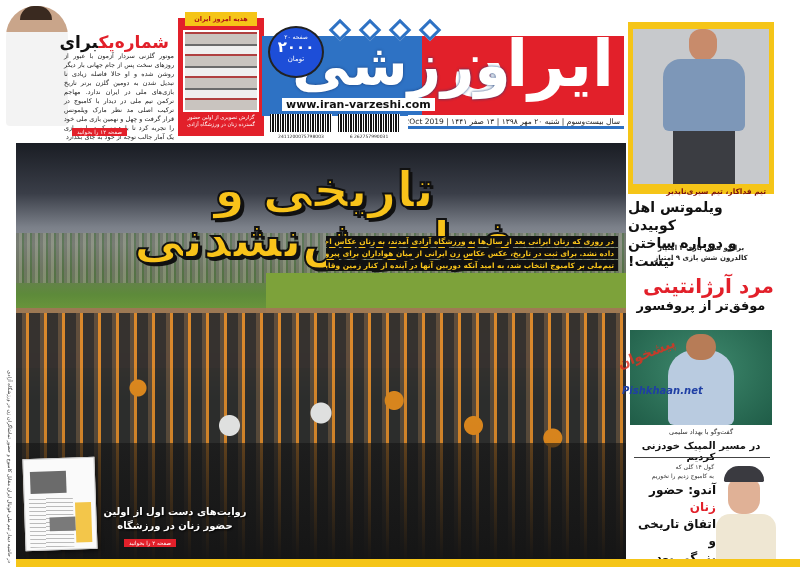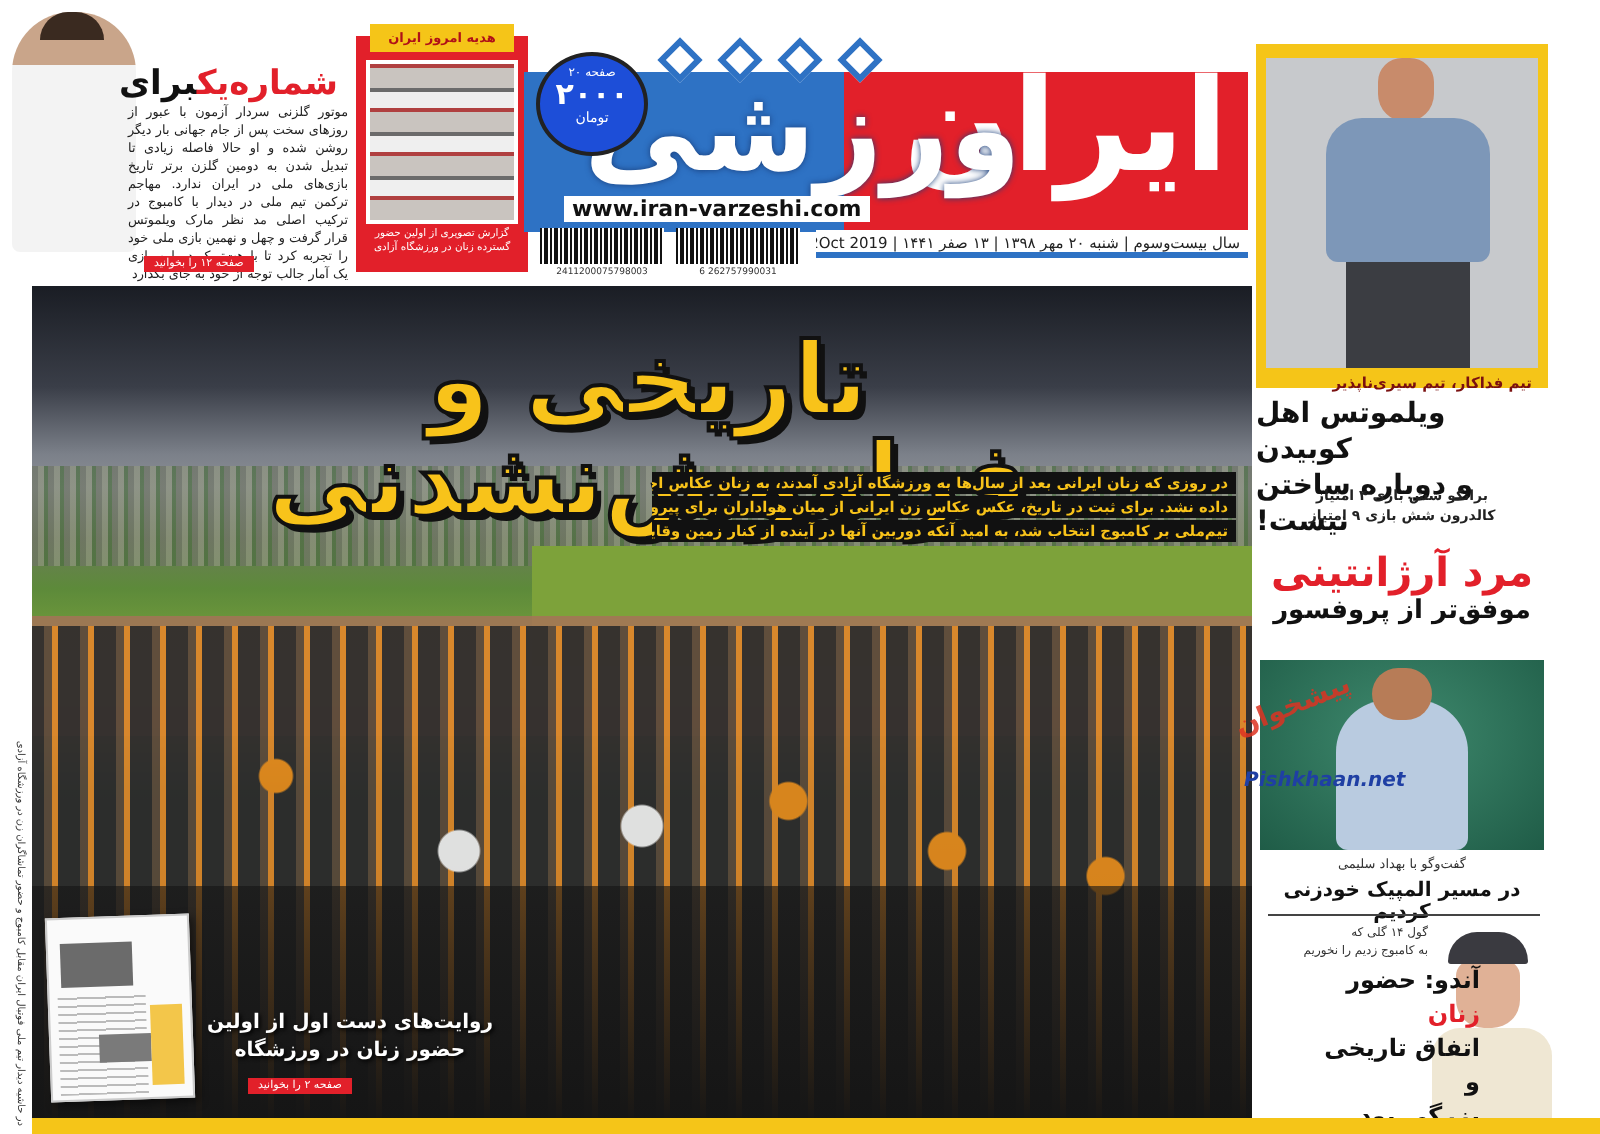--- a/index.html
+++ b/index.html
@@ -79,36 +79,36 @@
 
   
   .coach-card { position: absolute; left: 628px; top: 22px; width: 146px; height: 172px; background: #f5c518; }
   .coach-photo { position: absolute; left: 5px; top: 7px; width: 136px; height: 155px; background: #c7c9cc; overflow: hidden; }
   .coach-photo .head { position: absolute; left: 56px; top: 0; width: 28px; height: 32px; background: #c88b6b; border-radius: 12px 12px 14px 14px; }
   .coach-photo .shirt { position: absolute; left: 30px; top: 30px; width: 82px; height: 72px; background: #7d97b8; border-radius: 18px 18px 6px 6px; }
   .coach-photo .pants { position: absolute; left: 40px; top: 102px; width: 62px; height: 53px; background: #3b3d42; }
   .coach-kicker { position: absolute; right: 8px; top: 165px; font-size: 7.5px; font-weight: bold; color: #7a1010; direction: rtl; }
   .coach-title { position: absolute; right: 6px; top: 176px; font-size: 14px; font-weight: bold; color: #111; direction: rtl; line-height: 18px; text-align: left; }
   .stat-lines { position: absolute; left: 628px; top: 243px; width: 146px; text-align: center; direction: rtl; font-size: 7px; font-weight: bold; color: #222; line-height: 10px; }
-  .argentine-title { position: absolute; left: 628px; top: 275px; width: 146px; text-align: center; direction: rtl; font-size: 20px; font-weight: bold; color: #e2202a; line-height: 22px; }
+  .argentine-title { position: absolute; left: 628px; top: 275px; width: 146px; direction: rtl; font-size: 20px; font-weight: bold; color: #e2202a; line-height: 22px; }
   .argentine-sub { position: absolute; left: 628px; top: 298px; width: 146px; text-align: center; direction: rtl; font-size: 13px; font-weight: bold; color: #111; }
   .saleemi-photo { position: absolute; left: 630px; top: 330px; width: 142px; height: 95px; background: radial-gradient(ellipse at 50% 40%, #3f8a6e, #1f5c47); overflow: hidden; }
   .saleemi-photo .body { position: absolute; left: 38px; top: 20px; width: 66px; height: 75px; background: #b9cbe0; border-radius: 26px 26px 6px 6px; }
   .saleemi-photo .head { position: absolute; left: 56px; top: 4px; width: 30px; height: 26px; background: #b77c57; border-radius: 14px; }
   .watermark { position: absolute; left: 616px; top: 345px; font-size: 14px; font-weight: bold; color: #d32; transform: rotate(-22deg); opacity: 0.85; direction: rtl; }
   .watermark-url { position: absolute; left: 622px; top: 385px; font-size: 10px; font-weight: bold; font-style: italic; color: #1f3fa4; }
   .saleemi-kicker { position: absolute; left: 628px; top: 428px; width: 146px; text-align: center; direction: rtl; font-size: 6.5px; color: #333; }
   .saleemi-title { position: absolute; left: 628px; top: 440px; width: 146px; text-align: center; direction: rtl; font-size: 10px; font-weight: bold; color: #111; }
   .divider { position: absolute; left: 634px; top: 457px; width: 136px; height: 1px; background: #444; }
   .andou-photo { position: absolute; left: 710px; top: 460px; width: 66px; height: 100px; }
   .andou-photo .cap { position: absolute; left: 14px; top: 6px; width: 40px; height: 16px; background: #3a3a40; border-radius: 20px 20px 2px 2px; }
   .andou-photo .face { position: absolute; left: 18px; top: 20px; width: 32px; height: 34px; background: #e0b196; border-radius: 8px 8px 14px 14px; }
   .andou-photo .torso { position: absolute; left: 6px; top: 54px; width: 60px; height: 46px; background: #efe7d3; border-radius: 14px 14px 0 0; }
   .andou-kicker { position: absolute; left: 634px; top: 462px; width: 80px; direction: rtl; text-align: right; font-size: 6px; color: #333; line-height: 9px; }
-  .andou-title { position: absolute; left: 634px; top: 482px; width: 82px; direction: rtl; text-align: right; font-size: 12px; font-weight: bold; color: #111; line-height: 17px; margin-left: 24px; }
+  .andou-title { position: absolute; left: 634px; top: 482px; width: 82px; direction: rtl; text-align: right; font-size: 12px; font-weight: bold; color: #111; line-height: 17px; }
   .andou-title .red { color: #e2202a; }
 </style>
 </head>
 <body>
 
 <div class="teaser-left">
   <div class="teaser-photo"></div>
   <div class="teaser-title">
     <span class="red">شماره‌یک</span><span class="blk">برای</span>
   </div>

